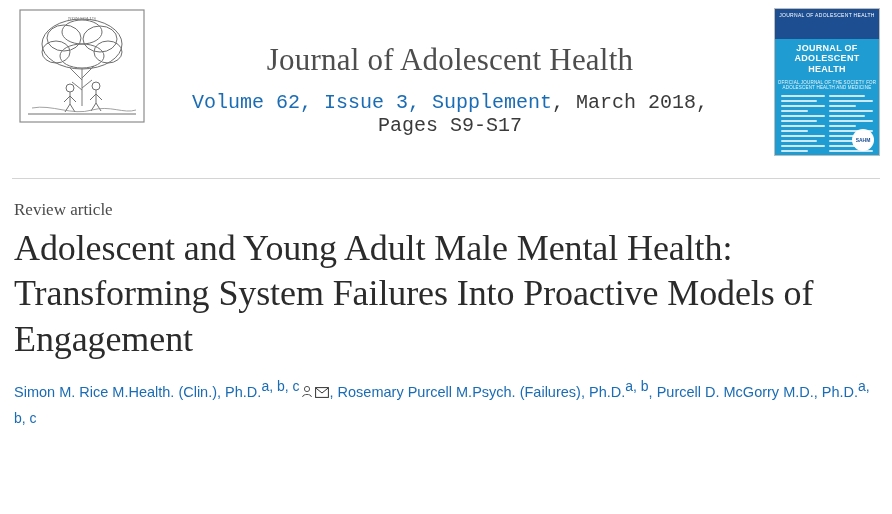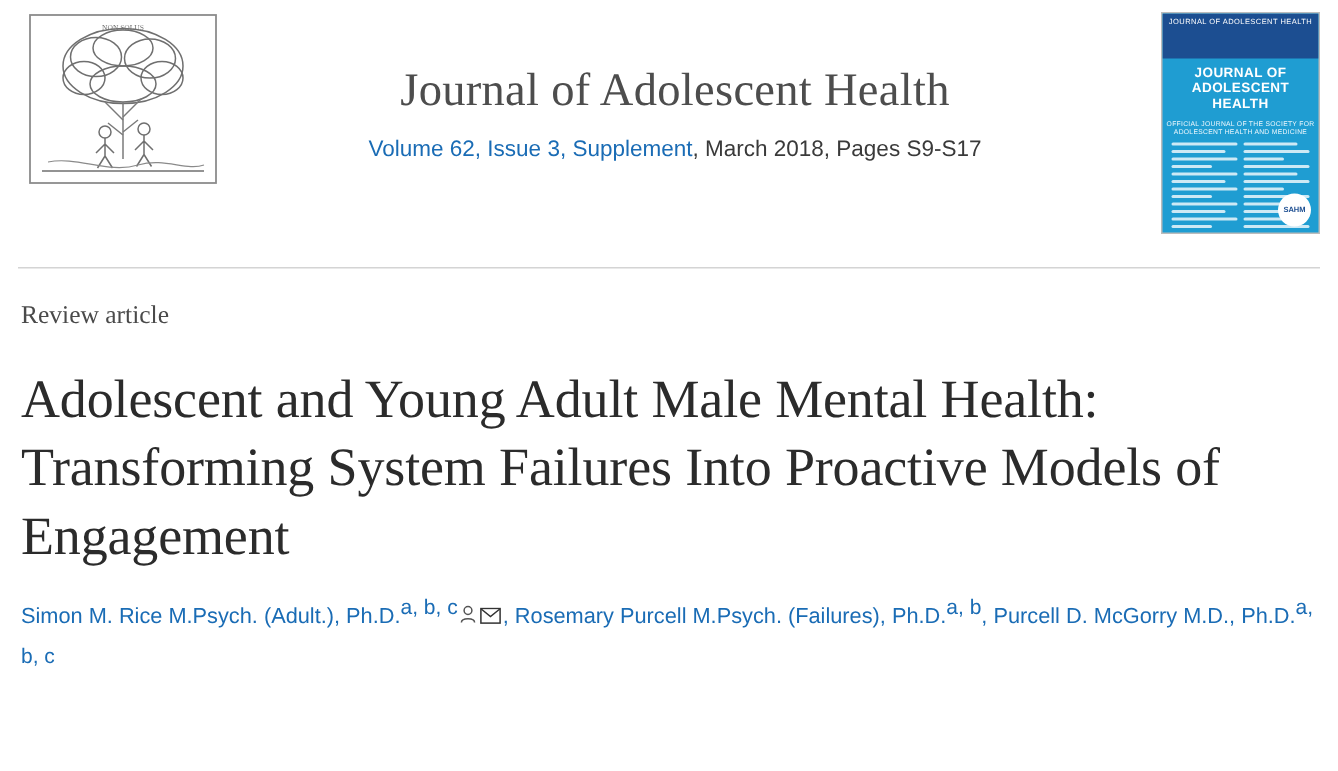--- a/index.html
+++ b/index.html
@@ -58,22 +58,22 @@
   }
   .journal-title {
     font-family: "Liberation Serif", serif;
     font-size: 31px;
     color: #4d4d4d;
     letter-spacing: 0.2px;
     line-height: 1.15;
   }
   .journal-issue {
     margin-top: 13px;
-    font-family: Liberation Sans, sans-serif;
-    font-size: 15px;
+    font-family: Liberation Mono, monospace;
+    font-size: 20px;
     color: #3a3a3a;
   }
   .journal-issue a {
     color: #1a6cb5;
     text-decoration: none;
   }
 
   .cover {
     position: absolute;
     right: 12px;
@@ -159,21 +159,21 @@
   .article {
     position: absolute;
     left: 14px;
     right: 14px;
     top: 200px;
   }
   .article-type {
     font-family: "Liberation Serif", serif;
     font-size: 17px;
     color: #4a4a4a;
-    margin-bottom: 24px;
+    margin-bottom: 6px;
   }
   .article-title {
     font-family: "Liberation Serif", serif;
     font-size: 36px;
     line-height: 1.26;
     color: #2b2b2b;
     font-weight: normal;
     margin: 0 0 12px 0;
     letter-spacing: -0.1px;
   }
@@ -287,21 +287,21 @@
     </div>
 
     <div class="divider"></div>
   </div>
 
   <div class="article">
     <div class="article-type">Review article</div>
     <h1 class="article-title">Adolescent and Young Adult Male Mental Health: Transforming System Failures Into Proactive Models of Engagement</h1>
 
     <div class="authors">
-      <span><span class="author-name">Simon M. Rice M.Psych. (Adult.), Ph.D.</span><span class="aff">a, b, c</span><span class="icon-inline"><svg width="12" height="13" viewBox="0 0 12 13">
+      <span><span class="author-name">Simon M. Rice M.Health. (Clin.), Ph.D.</span><span class="aff">a, b, c</span><span class="icon-inline"><svg width="12" height="13" viewBox="0 0 12 13">
               <circle cx="6" cy="4" r="2.6" fill="none" stroke="#555" stroke-width="1"></circle>
               <path d="M1.6 12 C1.6 8.6 10.4 8.6 10.4 12" fill="none" stroke="#555" stroke-width="1"></path>
             </svg></span><span class="icon-inline"><svg width="14" height="11" viewBox="0 0 14 11">
               <rect x="0.6" y="0.6" width="12.8" height="9.8" fill="none" stroke="#333" stroke-width="1"></rect>
               <path d="M0.8 1 L7 6 L13.2 1" fill="none" stroke="#333" stroke-width="1"></path>
             </svg></span><span class="sep">, </span></span><span><span class="author-name">Rosemary Purcell M.Psych. (Failures), Ph.D.</span><span class="aff">a, b</span><span class="sep">, </span></span><span><span class="author-name">Purcell D. McGorry M.D., Ph.D.</span><span class="aff">a, b, c</span></span>
     </div>
   </div>
 
 </div>

